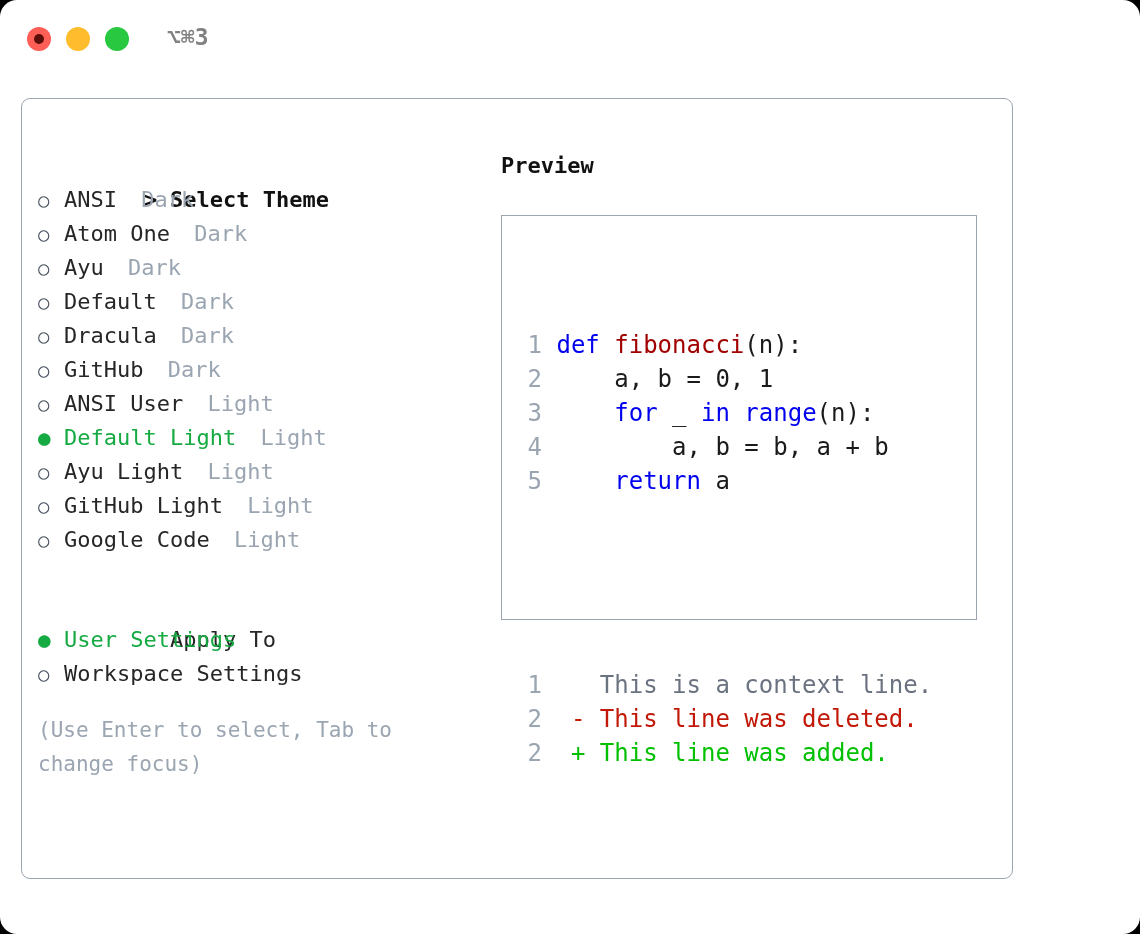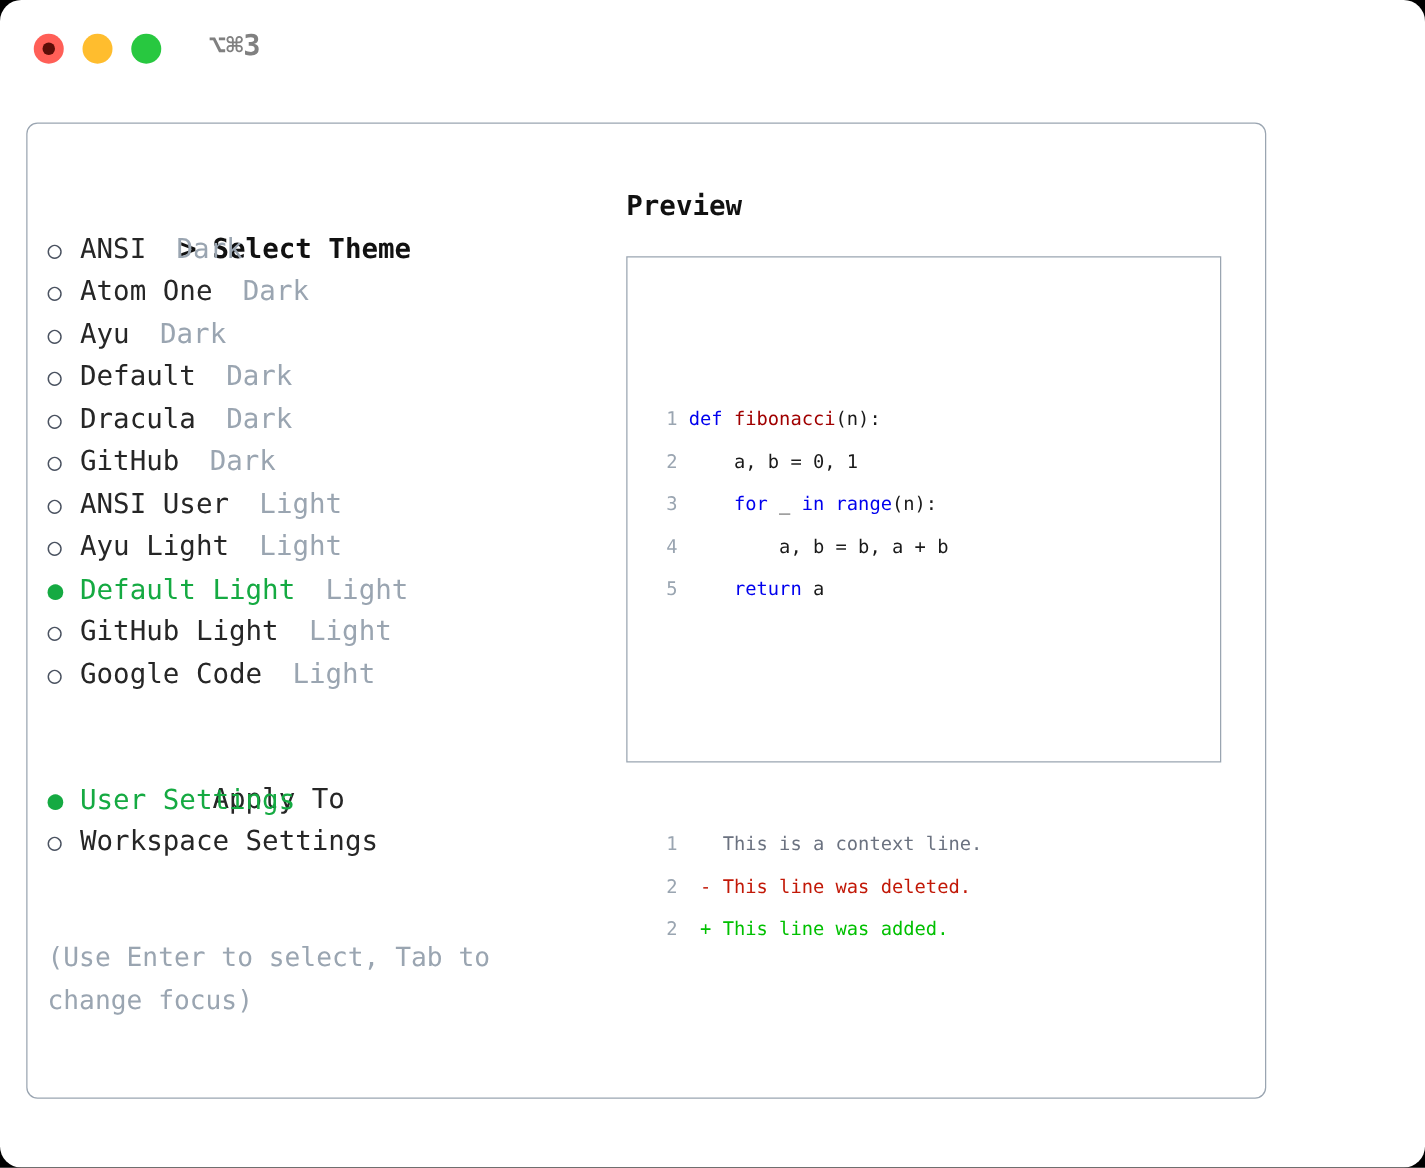--- a/index.html
+++ b/index.html
@@ -125,50 +125,49 @@
 
   .spacer-sm { height: 22px; }
   .spacer-md { height: 32px; }
 
   .hint {
     font-size: 21px;
     line-height: 34px;
     color: #9aa5b1;
     width: 410px;
     white-space: normal;
-    margin-top: 36px;
   }
 
   
   .right-col {
     position: absolute;
     left: 479px;
     top: 50px;
     width: 500px;
   }
   .preview-title {
     font-size: 22px;
     font-weight: bold;
     color: #111111;
     line-height: 34px;
-    margin-bottom: 22px;
+    margin-bottom: 32px;
   }
   .preview-box {
     width: 476px;
     height: 405px;
     border: 1.6px solid #9aa5b1;
     box-sizing: border-box;
     background: #ffffff;
     position: relative;
   }
   .code {
     position: absolute;
     left: 12px;
     top: 44px;
-    font-size: 15px;
+    font-size: 24px;
     line-height: 34px;
     white-space: pre;
   }
   .code .ln {
     display: inline-block;
     width: 28px;
     text-align: right;
     color: #9aa5b1;
   }
   .tok-kw   { color: #0000ee; }
@@ -203,22 +202,22 @@
       </div>
 
       <div id="theme-list">
           <div class="row"><span class="marker">○</span><span>ANSI</span><span class="tag"> Dark</span></div>
           <div class="row"><span class="marker">○</span><span>Atom One</span><span class="tag"> Dark</span></div>
           <div class="row"><span class="marker">○</span><span>Ayu</span><span class="tag"> Dark</span></div>
           <div class="row"><span class="marker">○</span><span>Default</span><span class="tag"> Dark</span></div>
           <div class="row"><span class="marker">○</span><span>Dracula</span><span class="tag"> Dark</span></div>
           <div class="row"><span class="marker">○</span><span>GitHub</span><span class="tag"> Dark</span></div>
           <div class="row"><span class="marker">○</span><span>ANSI User</span><span class="tag"> Light</span></div>
+          <div class="row selected"><span class="marker">●</span><span>Default Light</span><span class="tag"> Light</span></div>
           <div class="row"><span class="marker">○</span><span>Ayu Light</span><span class="tag"> Light</span></div>
-          <div class="row selected"><span class="marker">●</span><span>Default Light</span><span class="tag"> Light</span></div>
           <div class="row"><span class="marker">○</span><span>GitHub Light</span><span class="tag"> Light</span></div>
           <div class="row"><span class="marker">○</span><span>Google Code</span><span class="tag"> Light</span></div>
         </div>
 
       <div class="spacer-md"></div>
 
       <div class="row plain">
         <span class="marker">○</span><span>Apply To</span>
       </div>
 

